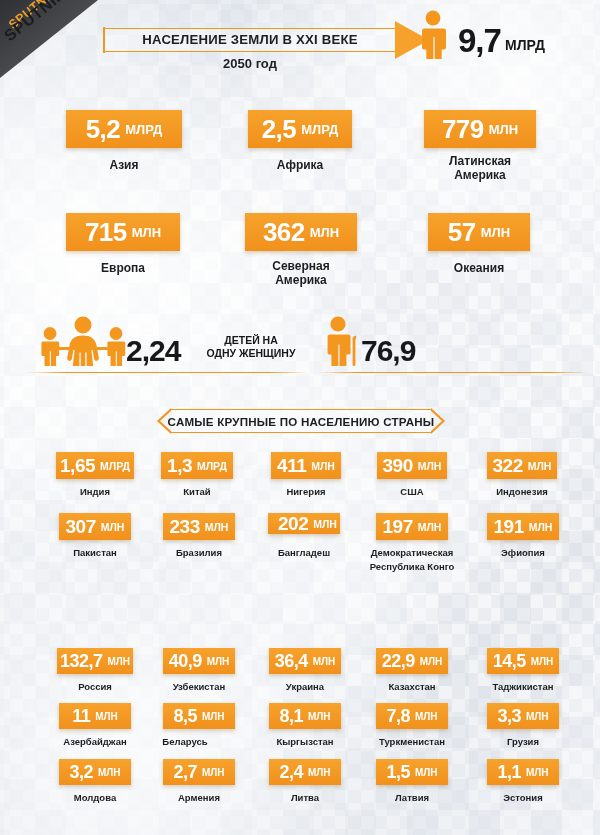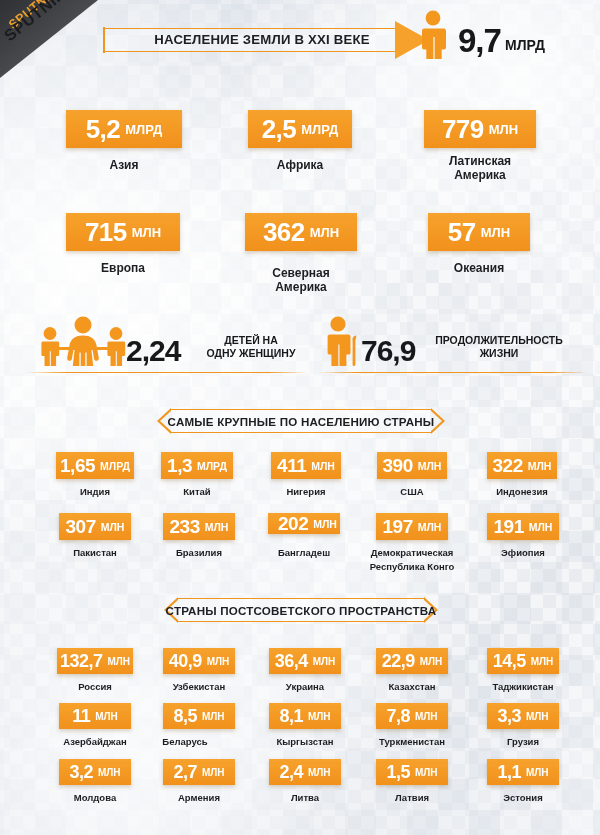--- a/index.html
+++ b/index.html
@@ -99,21 +99,20 @@
     width:0; height:0;
     border-top:19px solid transparent;
     border-bottom:19px solid transparent;
     border-left:34px solid #f6a12b;
   }
   .hdr-title {
     position:absolute; left:105px; top:30px; width:290px;
     text-align:center; font-size:13.2px; font-weight:bold;
     color:#1e1f22; letter-spacing:.2px; line-height:20px;
     white-space:nowrap;
-    margin-left:12px;
   }
   .hdr-sub {
     position:absolute; left:105px; top:56px; width:290px;
     text-align:center; font-size:13px; font-weight:bold; color:#1e1f22;
   }
   .hdr-figure { position:absolute; left:416px; top:10px; }
   .hdr-val {
     position:absolute; left:458px; top:22px;
     font-size:33px; font-weight:bold; color:#17181a; letter-spacing:-1px;
   }
@@ -214,20 +213,21 @@
     <div class="logo-text2">SPUTNIK</div>
   </div>
 
   <div class="content">
 
     <div class="hdr-arrow">
       <div class="bar"></div>
       <div class="tip"></div>
     </div>
     <div class="hdr-title">НАСЕЛЕНИЕ ЗЕМЛИ В XXI ВЕКЕ</div>
+    <div class="hdr-sub">2050 год</div>
 
     <div class="hdr-figure">
       <svg width="34" height="50" viewBox="0 0 34 50" aria-hidden="true">
         <circle cx="17" cy="8" r="7.4" fill="#F4971F"></circle>
         <path d="M6.2 18.5h21.6c1.4 0 2.2 1 2.2 2.3v16.6c0 1.2-.9 2-2 2h-2.3V49h-7.1V27h-1.2v22h-7.1V39.4H8c-1.1 0-2-.8-2-2V20.8c0-1.3.8-2.3 2.2-2.3z" fill="#F4971F"></path>
       </svg>
     </div>
     <div class="hdr-val">9,7</div>
     <div class="hdr-unit">МЛРД</div>
 
@@ -253,21 +253,21 @@
     <div class="statbox big" style="left:66px;top:213px;width:114px;height:38px;">
       <span class="num">715</span>
       <span class="unit">МЛН</span>
     </div>
     <div class="statlabel lbl-big" style="left:56px;top:261px;width:134px;">Европа</div>
 
     <div class="statbox big" style="left:245px;top:213px;width:112px;height:38px;">
       <span class="num">362</span>
       <span class="unit">МЛН</span>
     </div>
-    <div class="statlabel lbl-big" style="left:235px;top:259px;width:132px;white-space:pre-line;margin-top:7px;">Северная
+    <div class="statlabel lbl-big" style="left:235px;top:259px;width:132px;white-space:pre-line;">Северная
 Америка</div>
 
     <div class="statbox big" style="left:428px;top:213px;width:102px;height:38px;">
       <span class="num">57</span>
       <span class="unit">МЛН</span>
     </div>
     <div class="statlabel lbl-big" style="left:418px;top:261px;width:122px;">Океания</div>
 
     <div style="position:absolute;left:33px;top:316px;">
       <svg width="100" height="50" viewBox="0 0 100 50" aria-hidden="true">
@@ -292,22 +292,20 @@
 
     <div style="position:absolute;left:321px;top:316px;">
       <svg width="40" height="50" viewBox="0 0 40 50" aria-hidden="true">
         <circle cx="17" cy="8" r="7.6" fill="#F4971F"></circle>
         <path d="M6.6 18.5h20.8c1.3 0 2.1 1 2.1 2.2v16c0 1.1-.8 1.9-1.9 1.9h-2.2V50h-6.9V28.5h-1.2V50h-6.9V38.6H8.5c-1 0-1.9-.8-1.9-1.9v-16c0-1.2.8-2.2 2-2.2z" fill="#F4971F"></path>
         <rect x="31.6" y="22" width="2.8" height="28" rx="1.2" fill="#F4971F"></rect>
         <path d="M31.6 23.5c0-2.4 1.6-3.9 3.6-3.9v2.8c-.6 0-.8.5-.8 1.1z" fill="#F4971F"></path>
       </svg>
     </div>
     <div class="iconstat-val" style="left:361px;top:334px;">76,9</div>
-    <div class="iconstat-cap" style="left:424px;top:334px;width:150px;white-space:pre-line;">ПРОДОЛЖИТЕЛЬНОСТЬ
-ЖИЗНИ</div>
     <div class="hr-orange" style="left:318px;top:372px;width:270px;"></div>
 
     <div class="chev-banner" style="left:160px;top:409px;width:282px;">
       <div class="cb-bar"></div>
       <div class="cb-l"></div>
       <div class="cb-r"></div>
       <div class="cb-txt">САМЫЕ КРУПНЫЕ ПО НАСЕЛЕНИЮ СТРАНЫ</div>
     </div>
 
     <div class="statbox mid" style="left:56px;top:452px;width:78px;height:27px;">
@@ -364,26 +362,20 @@
     </div>
     <div class="statlabel lbl-sm" style="left:356px;top:546px;width:112px;white-space:pre-line;">Демократическая
 Республика Конго</div>
 
     <div class="statbox mid" style="left:487px;top:513px;width:72px;height:27px;">
       <span class="num">191</span>
       <span class="unit">МЛН</span>
     </div>
     <div class="statlabel lbl-sm" style="left:473px;top:546px;width:100px;">Эфиопия</div>
 
-    <div class="chev-banner" style="left:167px;top:598px;width:268px;">
-      <div class="cb-bar"></div>
-      <div class="cb-l"></div>
-      <div class="cb-r"></div>
-      <div class="cb-txt">СТРАНЫ ПОСТСОВЕТСКОГО ПРОСТРАНСТВА</div>
-    </div>
 
     <div class="statbox sm" style="left:57px;top:648px;width:76px;height:26px;">
       <span class="num">132,7</span>
       <span class="unit">МЛН</span>
     </div>
     <div class="statlabel lbl-sm" style="left:47px;top:680px;width:96px;">Россия</div>
 
     <div class="statbox sm" style="left:163px;top:648px;width:72px;height:26px;">
       <span class="num">40,9</span>
       <span class="unit">МЛН</span>

